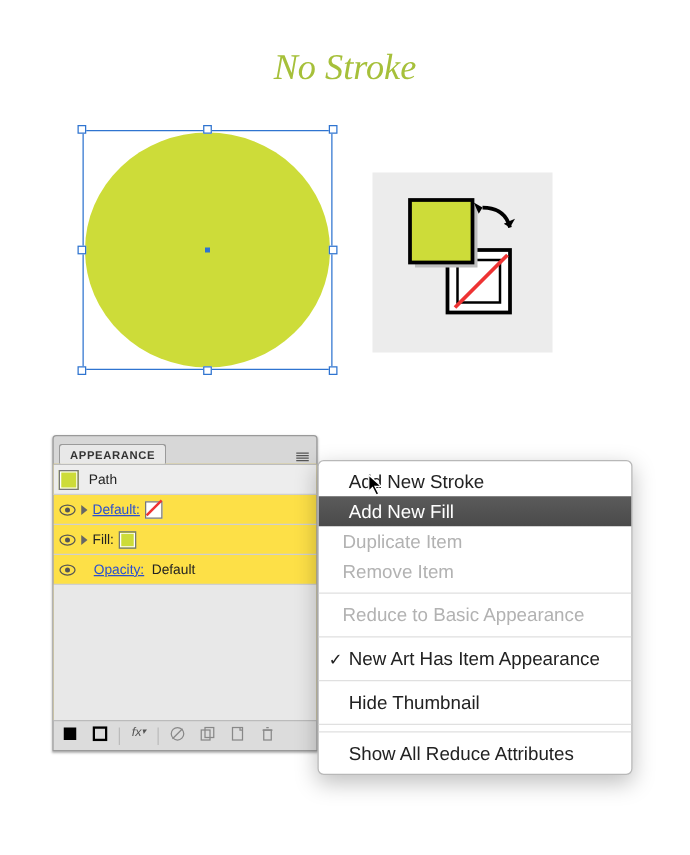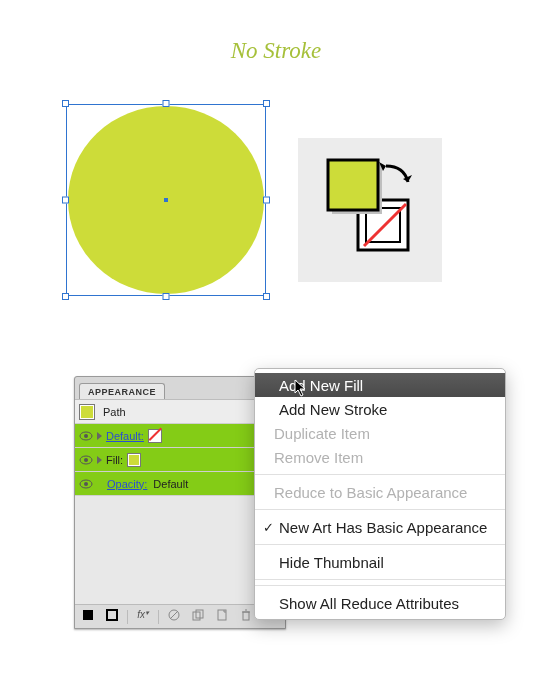--- a/index.html
+++ b/index.html
@@ -13,21 +13,21 @@
     overflow: hidden;
   }
 
   .title {
     position: absolute;
     top: 38px;
     left: 0; right: 0;
     text-align: center;
     font-family: Georgia, "Times New Roman", serif;
     font-style: italic;
-    font-size: 23px;
+    font-size: 29px;
     color: #a6c03a;
   }
 
   
   .circle-wrap {
     position: absolute;
     left: 66px;
     top: 104px;
     width: 200px;
     height: 192px;
@@ -78,27 +78,26 @@
   .swatch-svg {
     position: absolute;
     left: 28px; top: 20px;
     width: 94px; height: 102px;
   }
 
   
   .appearance-panel {
     position: absolute;
     left: 42px;
-    top: 376px;
+    top: 348px;
     width: 212px;
     background: #d7d7d7;
     border: 1px solid #9a9a9a;
     border-radius: 3px 3px 0 0;
     box-shadow: 0 1px 2px rgba(0,0,0,0.3);
-    margin-left: 32px;
   }
   .panel-tabbar {
     display: flex;
     align-items: flex-end;
     height: 22px;
     padding: 4px 4px 0 4px;
   }
   .panel-tab {
     background: #e8e8e8;
     border: 1px solid #9a9a9a;
@@ -114,21 +113,21 @@
     margin-left: auto;
     width: 14px;
     display: flex;
     flex-direction: column;
     gap: 1px;
     padding: 2px;
   }
   .panel-menu-dots span { height: 1px; background: #555; display:block; }
 
   .panel-body {
-    background: #84cc16;
+    background: #fde047;
     border-top: 1px solid #bdbdbd;
   }
   .row {
     display: flex;
     align-items: center;
     height: 24px;
     border-bottom: 1px solid #cfcfcf;
     padding: 0 4px;
     font-size: 11px;
     color: #333;
@@ -369,40 +368,40 @@
       <svg width="12" height="12" viewBox="0 0 12 12">
           <rect x="3" y="3" width="6" height="8" fill="none" stroke="#888"></rect>
           <line x1="2" y1="3" x2="10" y2="3" stroke="#888"></line>
           <line x1="5" y1="1" x2="7" y2="1" stroke="#888"></line>
         </svg>
     </div>
   </div>
 </div>
 
 <div class="flyout" id="flyout">
+    <div class="menu-item">
+      <span>Add New Stroke</span>
+    </div>
     <div class="menu-item highlight">
       <span>Add New Fill</span>
-    </div>
-    <div class="menu-item">
-      <span>Add New Stroke</span>
     </div>
     <div class="menu-item disabled">
       <span>Duplicate Item</span>
     </div>
     <div class="menu-item disabled">
       <span>Remove Item</span>
     </div>
     <div class="menu-sep"></div>
     <div class="menu-item disabled">
       <span>Reduce to Basic Appearance</span>
     </div>
     <div class="menu-sep"></div>
     <div class="menu-item">
       <span class="check">✓</span>
-      <span>New Art Has Basic Appearance</span>
+      <span>New Art Has Item Appearance</span>
     </div>
     <div class="menu-sep"></div>
     <div class="menu-item">
       <span>Hide Thumbnail</span>
     </div>
     <div class="menu-sep"></div>
     <div class="menu-sep"></div>
     <div class="menu-item">
       <span>Show All Reduce Attributes</span>
     </div>

